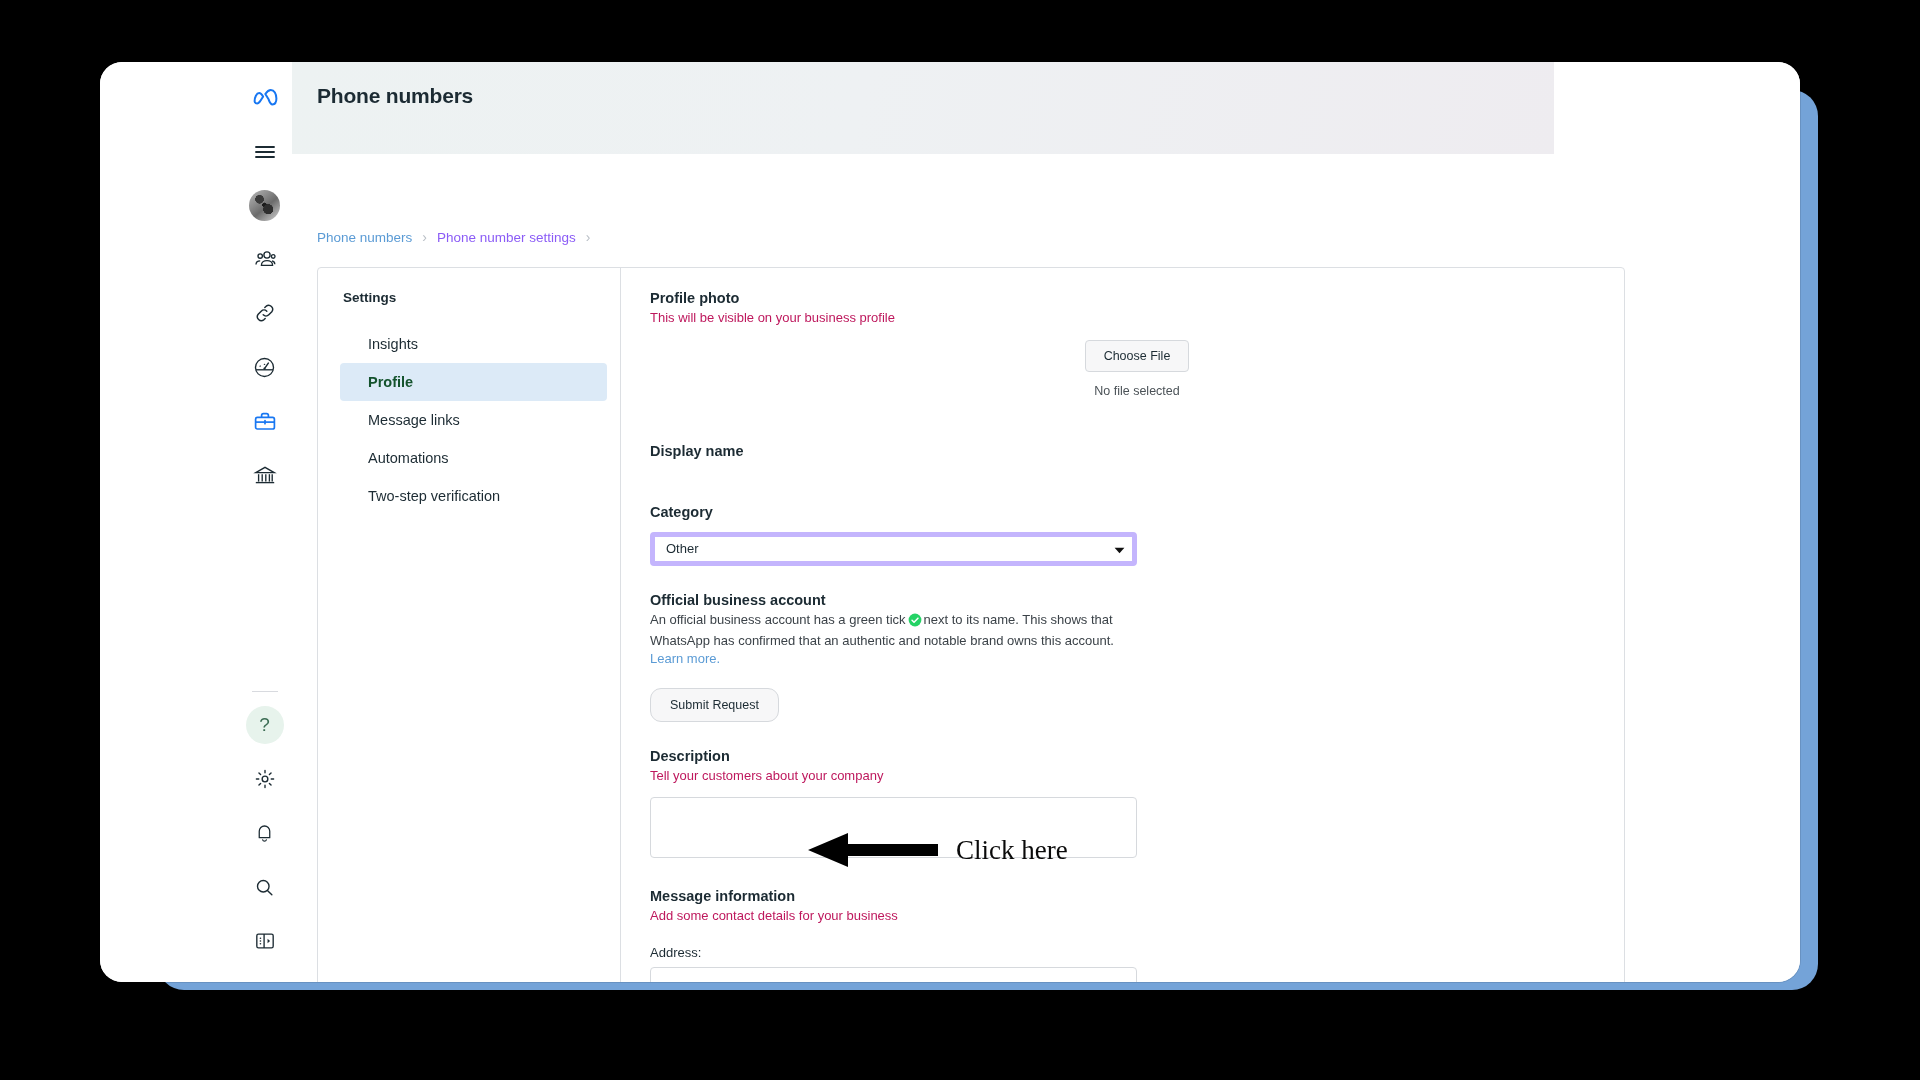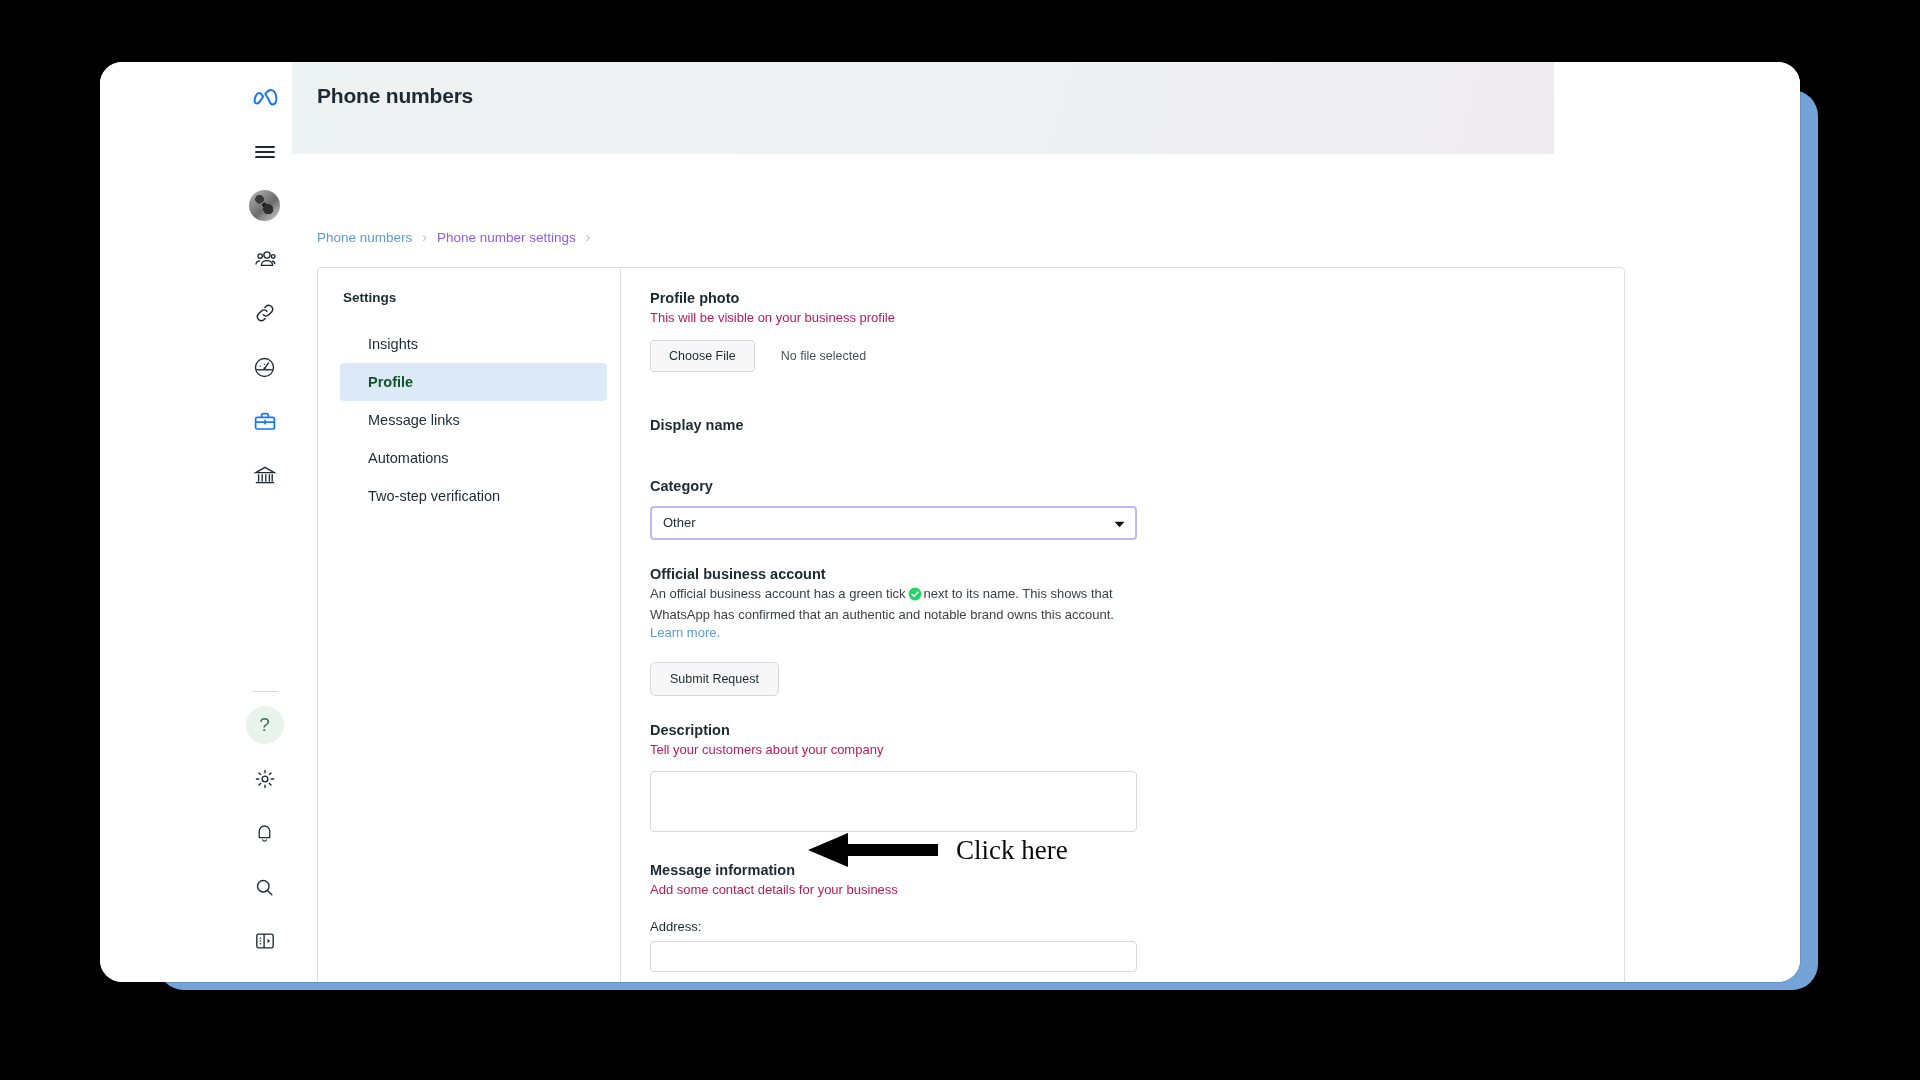--- a/index.html
+++ b/index.html
@@ -183,21 +183,22 @@
     font-size: 13px;
     color: #be185d;
     margin-top: 3px;
     line-height: 1.35;
   }
 
   .file-row {
     margin-top: 13px;
     display: flex;
     align-items: center;
-    gap: 26px;
+    gap: 12px;
+    flex-direction: column;
   }
   #choose-file-btn {
     font-family: "Liberation Sans", sans-serif;
     font-size: 12.5px;
     color: #1c2b33;
     background: #f7f7f8;
     border: 1px solid #d6d9dd;
     border-radius: 4px;
     padding: 8px 18px;
     cursor: pointer;
@@ -209,21 +210,21 @@
 
   
   #category-select-wrap {
     position: relative;
     width: 487px;
     margin-top: 12px;
   }
   #category-select {
     width: 100%;
     height: 34px;
-    border: 2px solid #c4b5fd;
+    border: 5px solid #c4b5fd;
     border-radius: 4px;
     background: #ffffff;
     font-size: 13px;
     color: #1c2b33;
     padding: 0 30px 0 11px;
     appearance: none;
     font-family: "Liberation Sans", sans-serif;
     cursor: pointer;
   }
   #category-caret {
@@ -248,21 +249,21 @@
   }
   #learn-more-link { color: #5b9bd5; cursor: pointer; text-decoration: none; }
 
   #submit-request-btn {
     margin-top: 19px;
     font-family: "Liberation Sans", sans-serif;
     font-size: 12.5px;
     color: #1c2b33;
     background: #f7f7f8;
     border: 1px solid #d6d9dd;
-    border-radius: 5px;
+    border-radius: 11px;
     padding: 9px 19px;
     cursor: pointer;
   }
 
   
   #annotation {
     position: absolute;
     left: 185px;
     top: 562px;
     display: flex;

